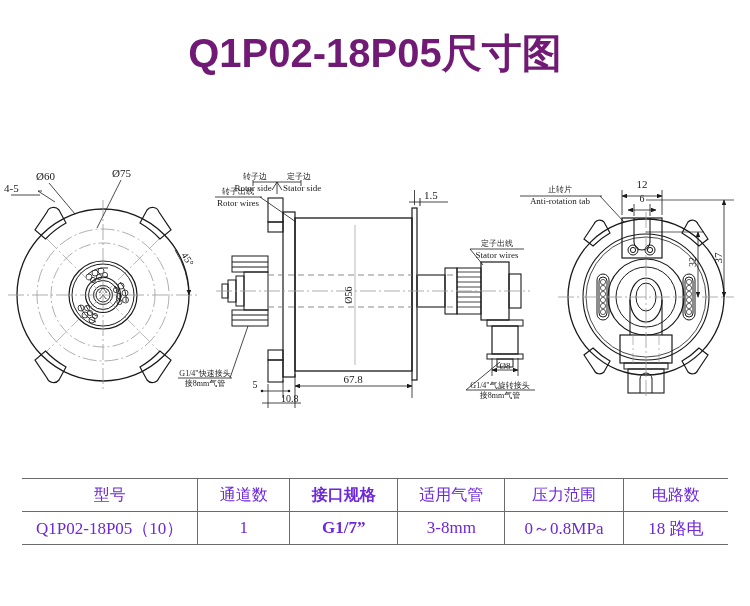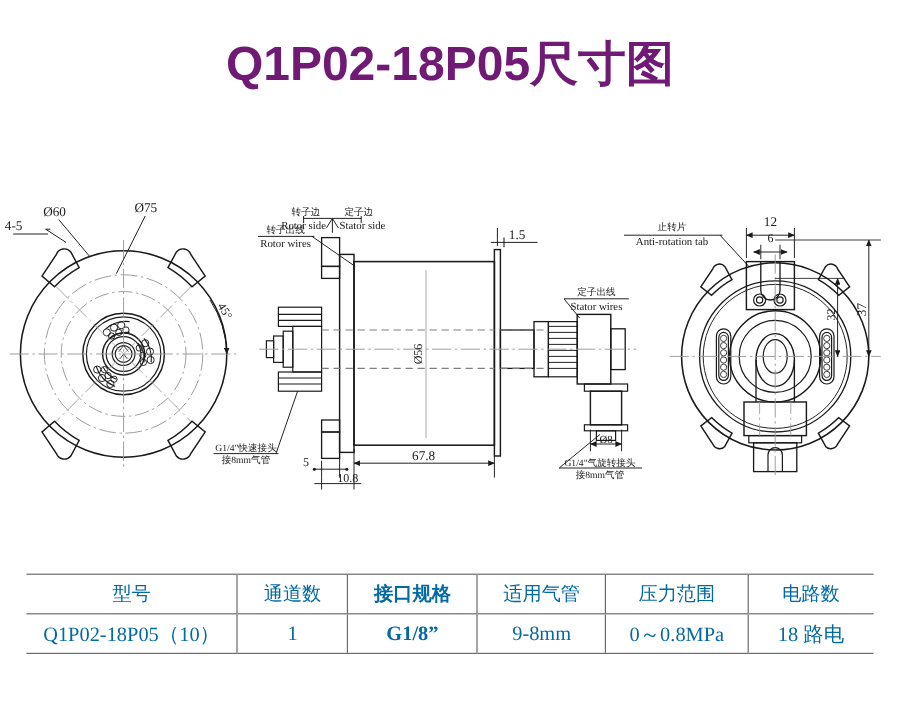--- a/index.html
+++ b/index.html
@@ -26,21 +26,21 @@
 
   
   #drawing{position:absolute;left:0;top:150px;width:750px;height:280px;}
 
   
   .spec-table{
     position:absolute;left:22px;top:478px;
     width:706px;
     border-collapse:collapse;
     font-size:15px;
-    color:#0369a1;
+    color:#6d28d9;
   }
   .spec-table td{
     border:1px solid #6b6b6b;
     border-left:none;border-right:none;
     text-align:center;
     padding:4px 2px;
     height:24px;
     font-family:"Liberation Serif", serif;
   }
   .spec-table td + td{border-left:1px solid #6b6b6b;}
@@ -368,21 +368,21 @@
       <td class="c0">型号</td>
       <td class="c1">通道数</td>
       <td class="c2">接口规格</td>
       <td class="c3">适用气管</td>
       <td class="c4">压力范围</td>
       <td class="c5">电路数</td>
     </tr>
     <tr class="body">
       <td class="c0">Q1P02-18P05（10）</td>
       <td class="c1">1</td>
-      <td class="c2">G1/8”</td>
-      <td class="c3">9-8mm</td>
+      <td class="c2">G1/7”</td>
+      <td class="c3">3-8mm</td>
       <td class="c4">0～0.8MPa</td>
       <td class="c5">18 路电</td>
     </tr>
   </tbody>
     </table>
 
 </div>
 
 </body></html>

